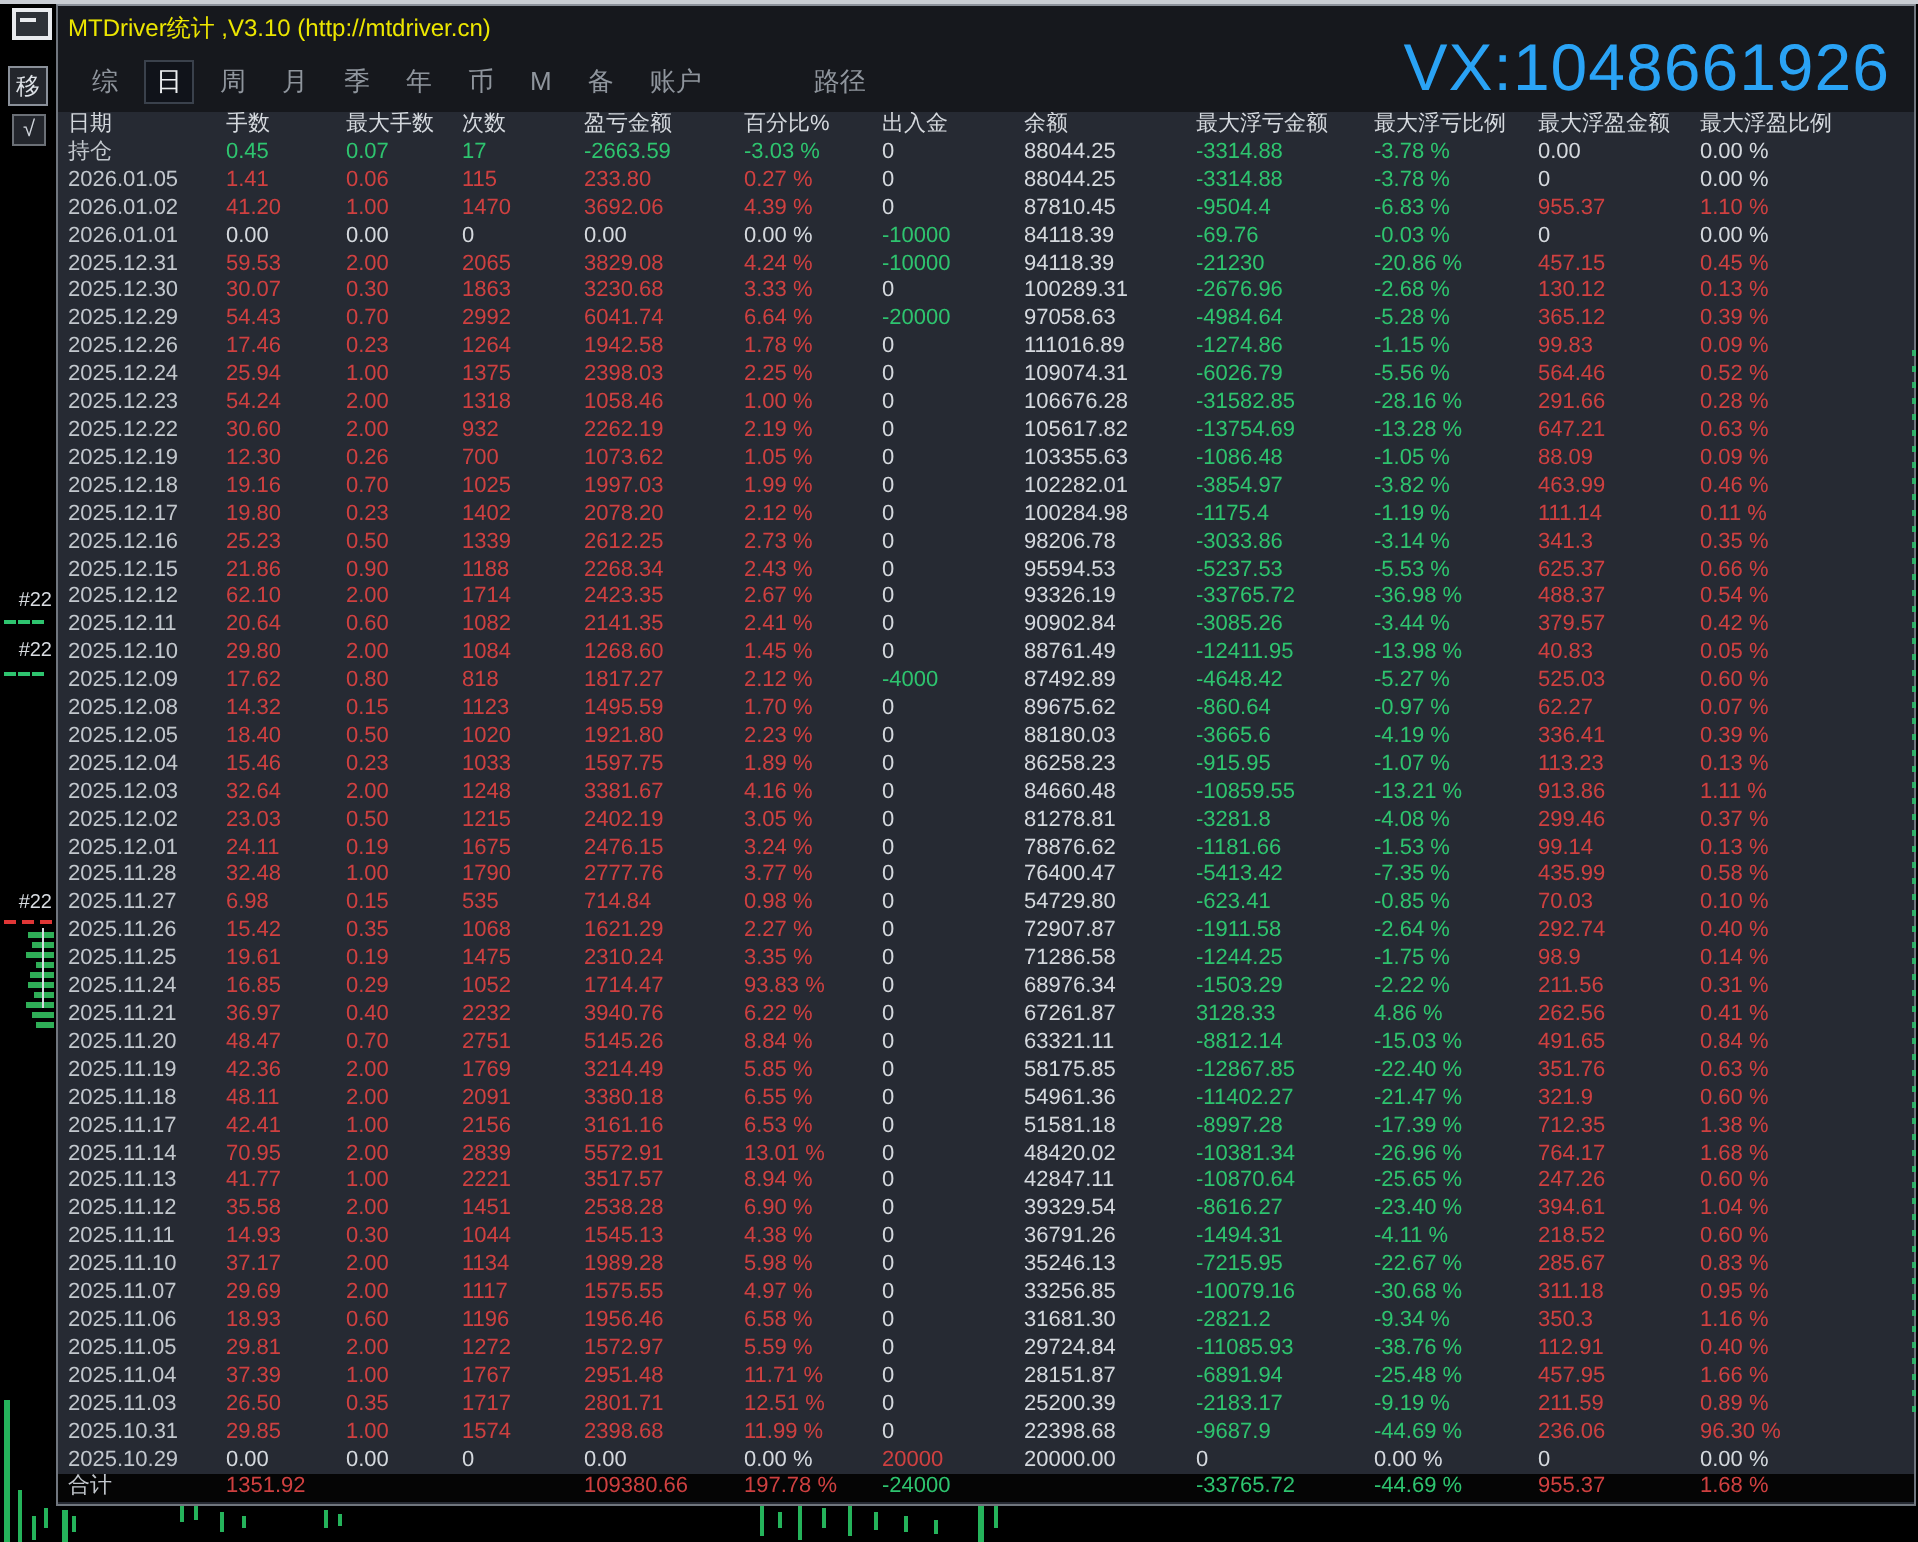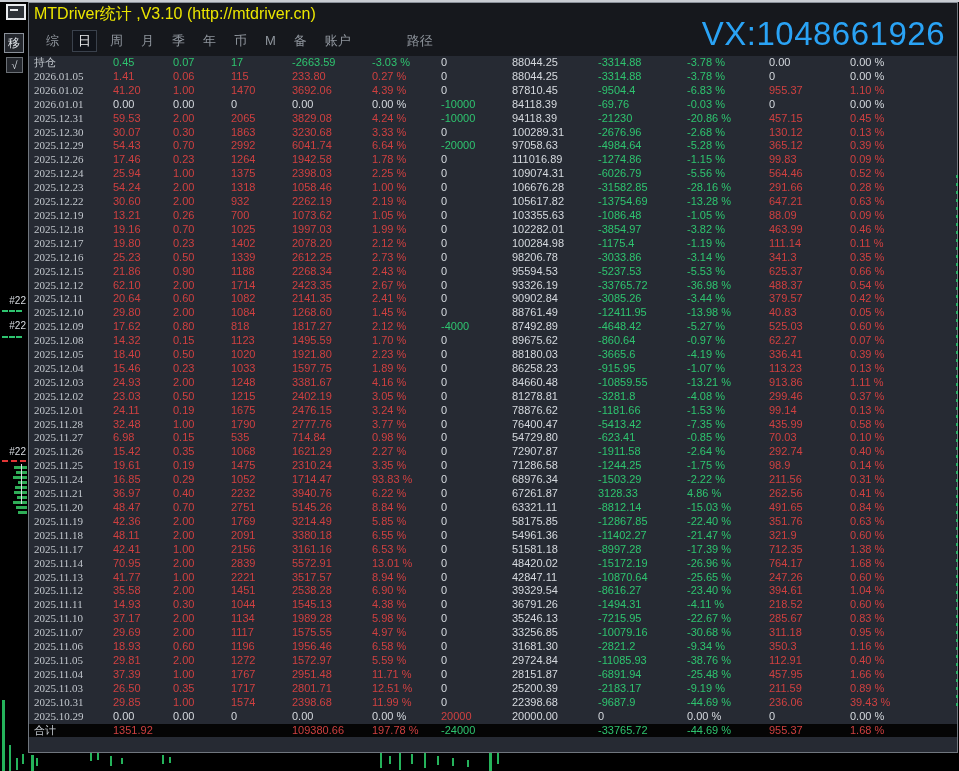--- a/index.html
+++ b/index.html
@@ -25,39 +25,39 @@
   .vline-white{position:absolute;width:1px;background:#d8dce1;}
   
   .vbar{position:absolute;background:#25b35b;}
   .right-dash{position:absolute;right:1px;top:175px;width:2px;height:535px;z-index:8;
     background:repeating-linear-gradient(to bottom, var(--green) 0 3px, transparent 3px 8px);opacity:.85;}
   
   .main-window{position:absolute;left:28px;top:2px;width:930px;height:751px;box-sizing:border-box;
     background:var(--window_bg);border:1px solid #70767e;border-top-color:#8a9099;z-index:2;}
   .titlebar{position:absolute;left:0;top:0;right:0;height:22px;background:var(--titlebar_bg);
     display:flex;align-items:center;padding-left:5px;box-sizing:border-box;}
-  .titlebar .title{color:var(--title);font-size:16px;white-space:nowrap;}
+  .titlebar .title{color:var(--title);font-size:12px;white-space:nowrap;}
   .menubar{position:absolute;left:0;top:22px;right:0;height:31px;background:var(--titlebar_bg);
     display:flex;align-items:center;padding-left:12px;box-sizing:border-box;}
   .menu-item{color:var(--menu);font-size:13px;padding:1px 5px;margin-right:8px;white-space:nowrap;}
   .menu-item.selected{background:#10131a;border:1px solid #3a414c;color:#eceef0;}
   .menu-item.gap{margin-left:38px;}
   .vx{position:absolute;top:13px;right:12px;font-size:33px;line-height:36px;color:var(--vx);
     letter-spacing:0.5px;white-space:nowrap;z-index:3;}
   
   .table{position:absolute;left:0;top:53px;right:0;bottom:0;overflow:hidden;}
   .trow{display:grid;
     grid-template-columns:79px 60px 58px 61px 80px 69px 71px 86px 89px 82px 81px auto;
     height:13.92px;line-height:13.9px;padding-left:5px;font-size:11px;white-space:nowrap;}
   .trow.total{background:var(--total_bg);}
   .cell{overflow:hidden;}
   .c-w{color:var(--neutral);}
   .c-r{color:var(--red);}
   .c-g{color:var(--green);}
-  .c-d{color:#c2c7cd;font-family:Liberation Serif, serif;}
+  .c-d{color:#c2c7cd;}
   .c-h{color:#d5d9de;}
 </style>
 </head>
 <body>
 
 <div class="top-edge"></div>
 
 <div class="left-strip">
   <div class="bg-win-icon"></div>
   <div class="mini-btn btn-move">移</div>
@@ -124,20 +124,34 @@
       <span class="menu-item">季</span>
       <span class="menu-item">年</span>
       <span class="menu-item">币</span>
       <span class="menu-item">M</span>
       <span class="menu-item">备</span>
       <span class="menu-item">账户</span>
       <span class="menu-item gap">路径</span>
     </div>
   <div class="table" id="table">
       <div class="trow">
+        <span class="cell c-h">日期</span>
+        <span class="cell c-h">手数</span>
+        <span class="cell c-h">最大手数</span>
+        <span class="cell c-h">次数</span>
+        <span class="cell c-h">盈亏金额</span>
+        <span class="cell c-h">百分比%</span>
+        <span class="cell c-h">出入金</span>
+        <span class="cell c-h">余额</span>
+        <span class="cell c-h">最大浮亏金额</span>
+        <span class="cell c-h">最大浮亏比例</span>
+        <span class="cell c-h">最大浮盈金额</span>
+        <span class="cell c-h">最大浮盈比例</span>
+      </div>
+      <div class="trow">
         <span class="cell c-d">持仓</span>
         <span class="cell c-g">0.45</span>
         <span class="cell c-g">0.07</span>
         <span class="cell c-g">17</span>
         <span class="cell c-g">-2663.59</span>
         <span class="cell c-g">-3.03 %</span>
         <span class="cell c-w">0</span>
         <span class="cell c-w">88044.25</span>
         <span class="cell c-g">-3314.88</span>
         <span class="cell c-g">-3.78 %</span>
@@ -279,21 +293,21 @@
         <span class="cell c-r">2.19 %</span>
         <span class="cell c-w">0</span>
         <span class="cell c-w">105617.82</span>
         <span class="cell c-g">-13754.69</span>
         <span class="cell c-g">-13.28 %</span>
         <span class="cell c-r">647.21</span>
         <span class="cell c-r">0.63 %</span>
       </div>
       <div class="trow">
         <span class="cell c-d">2025.12.19</span>
-        <span class="cell c-r">13.21</span>
+        <span class="cell c-r">12.30</span>
         <span class="cell c-r">0.26</span>
         <span class="cell c-r">700</span>
         <span class="cell c-r">1073.62</span>
         <span class="cell c-r">1.05 %</span>
         <span class="cell c-w">0</span>
         <span class="cell c-w">103355.63</span>
         <span class="cell c-g">-1086.48</span>
         <span class="cell c-g">-1.05 %</span>
         <span class="cell c-r">88.09</span>
         <span class="cell c-r">0.09 %</span>
@@ -447,21 +461,21 @@
         <span class="cell c-r">1.89 %</span>
         <span class="cell c-w">0</span>
         <span class="cell c-w">86258.23</span>
         <span class="cell c-g">-915.95</span>
         <span class="cell c-g">-1.07 %</span>
         <span class="cell c-r">113.23</span>
         <span class="cell c-r">0.13 %</span>
       </div>
       <div class="trow">
         <span class="cell c-d">2025.12.03</span>
-        <span class="cell c-r">24.93</span>
+        <span class="cell c-r">32.64</span>
         <span class="cell c-r">2.00</span>
         <span class="cell c-r">1248</span>
         <span class="cell c-r">3381.67</span>
         <span class="cell c-r">4.16 %</span>
         <span class="cell c-w">0</span>
         <span class="cell c-w">84660.48</span>
         <span class="cell c-g">-10859.55</span>
         <span class="cell c-g">-13.21 %</span>
         <span class="cell c-r">913.86</span>
         <span class="cell c-r">1.11 %</span>
@@ -636,21 +650,21 @@
       </div>
       <div class="trow">
         <span class="cell c-d">2025.11.14</span>
         <span class="cell c-r">70.95</span>
         <span class="cell c-r">2.00</span>
         <span class="cell c-r">2839</span>
         <span class="cell c-r">5572.91</span>
         <span class="cell c-r">13.01 %</span>
         <span class="cell c-w">0</span>
         <span class="cell c-w">48420.02</span>
-        <span class="cell c-g">-15172.19</span>
+        <span class="cell c-g">-10381.34</span>
         <span class="cell c-g">-26.96 %</span>
         <span class="cell c-r">764.17</span>
         <span class="cell c-r">1.68 %</span>
       </div>
       <div class="trow">
         <span class="cell c-d">2025.11.13</span>
         <span class="cell c-r">41.77</span>
         <span class="cell c-r">1.00</span>
         <span class="cell c-r">2221</span>
         <span class="cell c-r">3517.57</span>
@@ -779,21 +793,21 @@
         <span class="cell c-r">29.85</span>
         <span class="cell c-r">1.00</span>
         <span class="cell c-r">1574</span>
         <span class="cell c-r">2398.68</span>
         <span class="cell c-r">11.99 %</span>
         <span class="cell c-w">0</span>
         <span class="cell c-w">22398.68</span>
         <span class="cell c-g">-9687.9</span>
         <span class="cell c-g">-44.69 %</span>
         <span class="cell c-r">236.06</span>
-        <span class="cell c-r">39.43 %</span>
+        <span class="cell c-r">96.30 %</span>
       </div>
       <div class="trow">
         <span class="cell c-d">2025.10.29</span>
         <span class="cell c-w">0.00</span>
         <span class="cell c-w">0.00</span>
         <span class="cell c-w">0</span>
         <span class="cell c-w">0.00</span>
         <span class="cell c-w">0.00 %</span>
         <span class="cell c-r">20000</span>
         <span class="cell c-w">20000.00</span>

